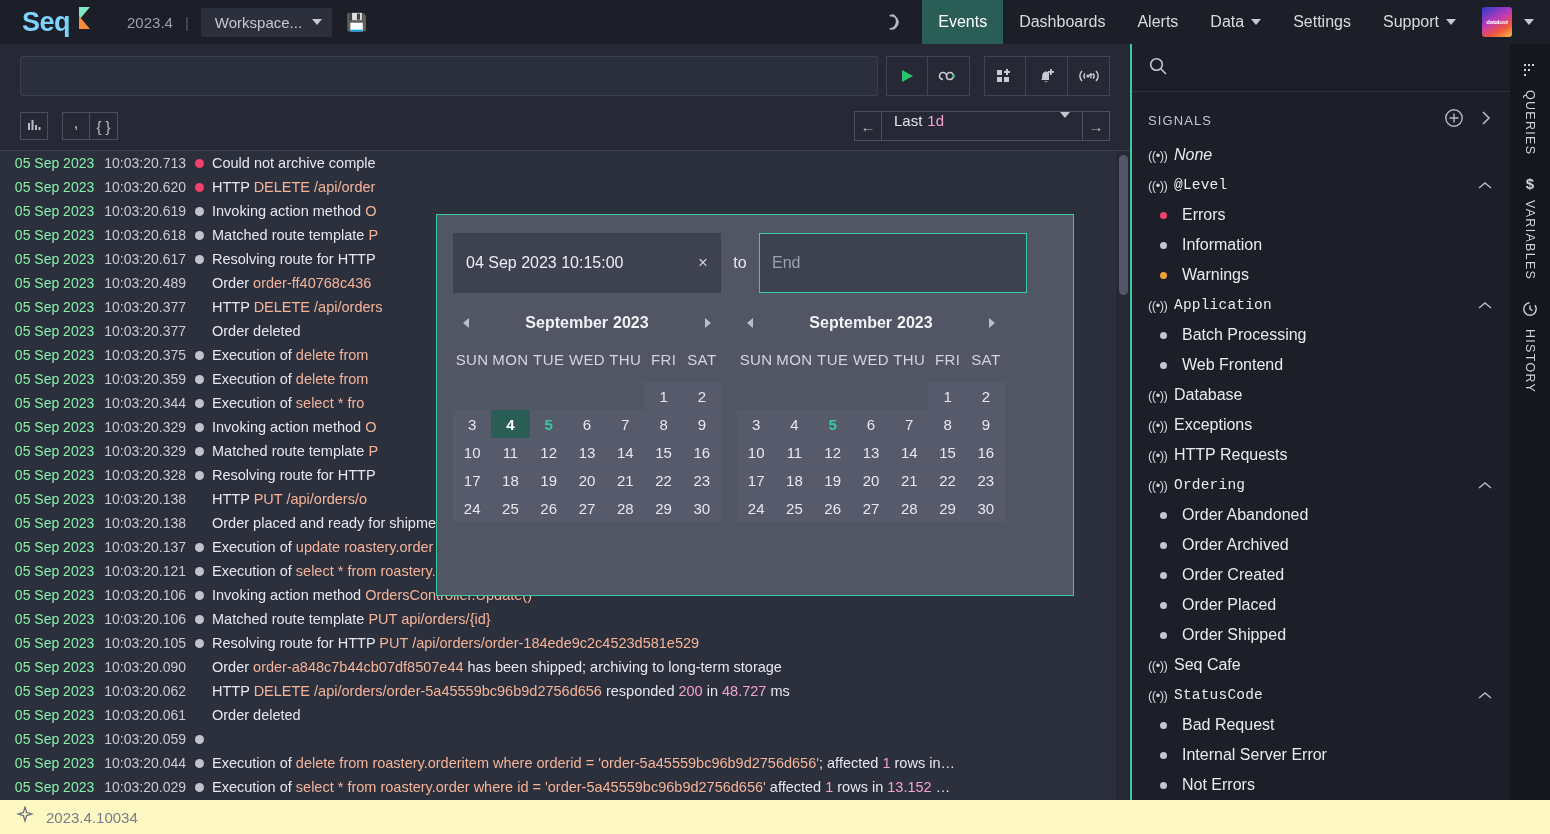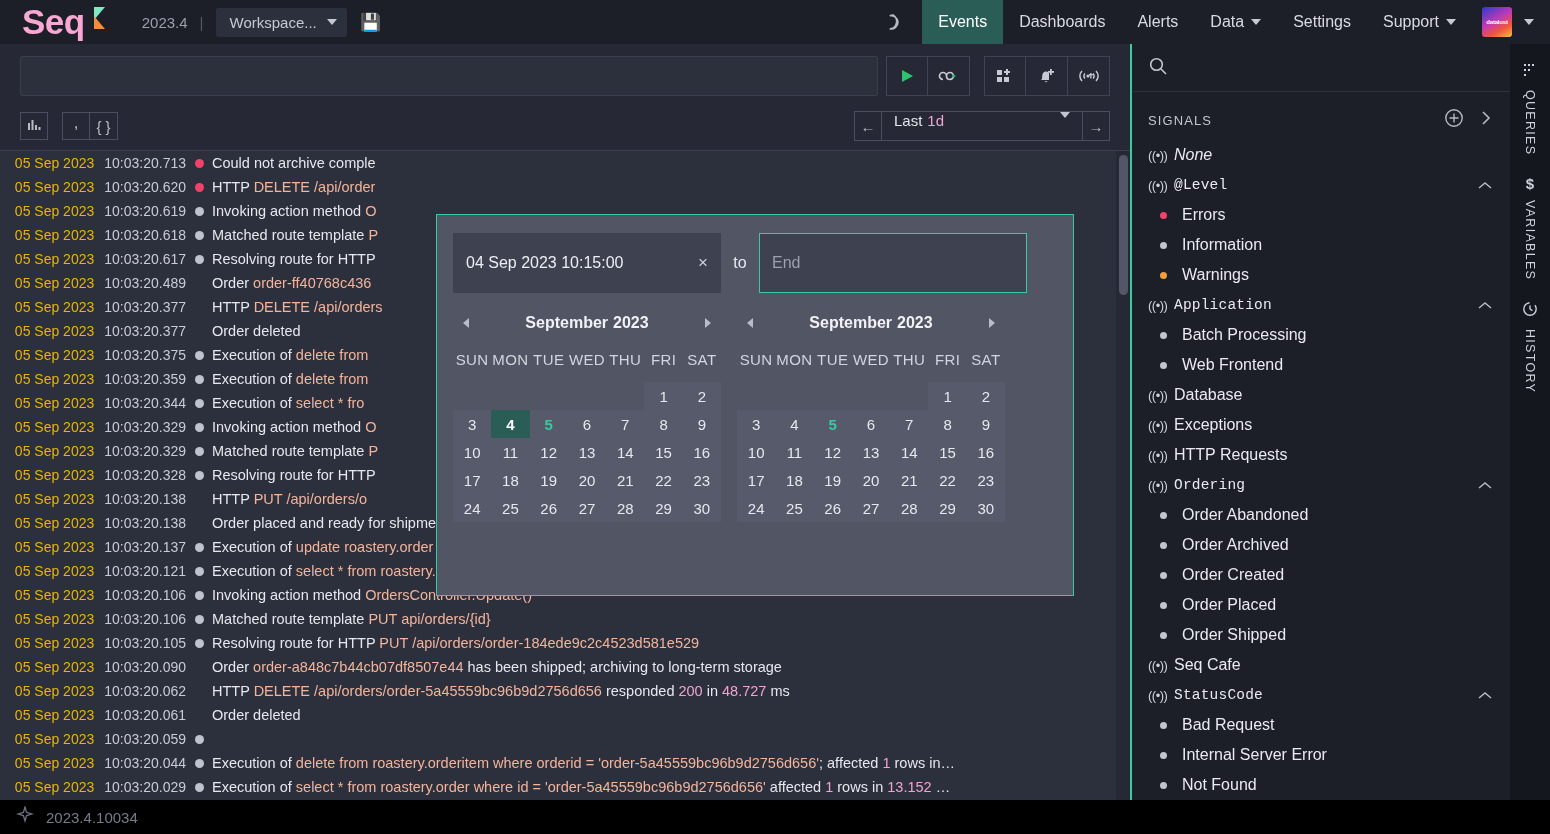--- a/index.html
+++ b/index.html
@@ -11,21 +11,21 @@
     color: #d6d8de;
   }
   .app { position: relative; width: 1550px; height: 834px; display: flex; flex-direction: column; }
 
   
   .topbar {
     height: 44px; background: #1c1e28; display: flex; align-items: stretch;
     flex: 0 0 44px;
   }
   .brand { display: flex; align-items: center; padding: 0 0 0 22px; gap: 4px; }
-  .brand-text { font-size: 35px; font-weight: bold; color: #f9a8d4; letter-spacing: -0.5px; }
+  .brand-text { font-size: 27px; font-weight: bold; color: #7dd3fc; letter-spacing: -0.5px; }
   .brand-mark { width: 16px; height: 24px; position: relative; margin-left: 3px; margin-top: -6px; }
   .brand-mark .m1 { position:absolute; left:2px; top:0; width:0; height:0;
     border-left: 11px solid #7fe8c0; border-bottom: 13px solid transparent; }
   .brand-mark .m2 { position:absolute; left:2px; top:9px; width:0; height:0;
     border-left: 11px solid #f58b3c; border-top: 13px solid transparent; }
   .version { margin-left: 34px; font-size: 15px; color: #9b9fae; display:flex; align-items:center; }
   .vdiv { margin: 0 12px; color: #555a68; display:flex; align-items:center; font-size:15px;}
   .workspace {
     background: #2c2f3c; color: #c6c9d3; font-size: 15px; padding: 6px 10px 6px 14px;
     display: flex; align-items: center; gap: 10px; align-self: center; border-radius: 2px;
@@ -79,21 +79,21 @@
     display:flex;align-items:flex-start;padding:0 12px; font-size:15px; color:#e2e4ea; background:#262935;
   }
   .rangebox .v { color:#f2a3d0; margin-left:5px; }
   .rangebox .cd { margin-left:auto; color:#c3c6d1;}
 
   
   .eventswrap { flex:1; min-height:0; position:relative; border-top:1px solid #3a3e4d; background:#2c2f3c; overflow:hidden; }
   .events { position:absolute; inset:0 14px 0 0; overflow:hidden; }
   .row { display:flex; align-items:center; height:24px; font-size:14.5px; white-space:nowrap; }
   .row .ts { width:186px; flex:0 0 186px; text-align:right; color:#c9ccd6; font-size:14px; padding-right:0; }
-  .row .ts .d { color:#eab308; }
+  .row .ts .d { color:#86efac; }
   .row .ts .t { margin-left:10px; }
   .dot { width:26px; flex:0 0 26px; display:flex; align-items:center; justify-content:center; }
   .dot i { width:9px;height:9px;border-radius:50%;display:block; }
   .dot.err i { background:#f2416b; }
   .dot.inf i { background:#bfc3cd; }
   .dot.none i { background:transparent; }
   .msg { overflow:hidden; text-overflow:clip; color:#e6e8ee; }
   .k { color:#f3b49a; }
   .n { color:#f2a3d0; }
   .scrollbar { position:absolute; right:2px; top:4px; width:9px; height:140px; background:#525666; border-radius:5px;}
@@ -116,21 +116,21 @@
   .sig .nm { font-size:16px; color:#e9ebf0; }
   .sig .nm.mono { font-family:"Liberation Mono", monospace; font-size:14.5px; letter-spacing:0.2px;}
   .sig .nm.ital { font-style:italic; }
   .sig .car { margin-left:auto; color:#b6b9c5; }
   .child { padding-left: 28px; display:flex; align-items:center; height:30px;}
   .child .cdot { width:22px;flex:0 0 22px;display:flex;align-items:center; }
   .child .cdot i { width:7px;height:7px;border-radius:50%;display:block;background:#c2c5cf; }
   .child.red .cdot i { background:#f2416b; }
   .child.amber .cdot i { background:#f0a13a; }
   .child .nm { font-size:16px; color:#e9ebf0; }
-  .verbar { position:absolute; left:0; right:0; bottom:0; height:34px; display:flex; align-items:center; padding-left:16px; background:#000000; gap:12px; }
+  .verbar { position:absolute; left:0; right:0; bottom:0; height:34px; display:flex; align-items:center; padding-left:16px; background:#fef9c3; gap:12px; }
   .verbar .txt { color:#777b8a; font-size:15px; }
   .rtabs {
     width:40px; flex:0 0 40px; background:#15171f; display:flex; flex-direction:column; align-items:center; padding-top:12px; gap:0;
   }
   .rtab { display:flex; flex-direction:column; align-items:center; color:#cfd2da; padding: 6px 0 14px 0; }
   .rtab .rl { writing-mode: vertical-rl; font-size:12.5px; letter-spacing:1.3px; margin-top:8px; }
 
   
   .dlg {
     position:absolute; left:436px; top:170px; width:638px; height:382px;
@@ -783,21 +783,21 @@
             <div class="child">
               <span class="cdot">
                 <i></i>
               </span>
               <span class="nm">Internal Server Error</span>
             </div>
             <div class="child">
               <span class="cdot">
                 <i></i>
               </span>
-              <span class="nm">Not Found</span>
+              <span class="nm">Not Errors</span>
             </div>
           </div>
 
         <div class="verbar">
           <span>
             <svg width="18" height="18" viewBox="0 0 18 18">
                 <path d="M9 1l1.6 5.4L16 8l-5.4 1.6L9 15l-1.6-5.4L2 8l5.4-1.6z" fill="none" stroke="#6d7181" stroke-width="1.3"></path>
               </svg>
           </span>
           <span class="txt">2023.4.10034</span>

